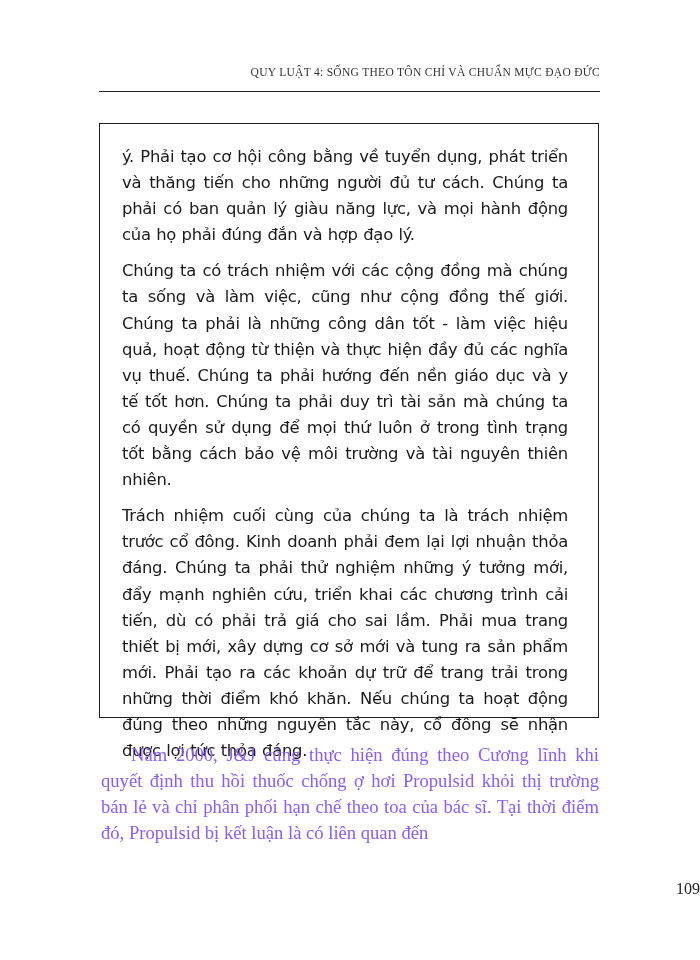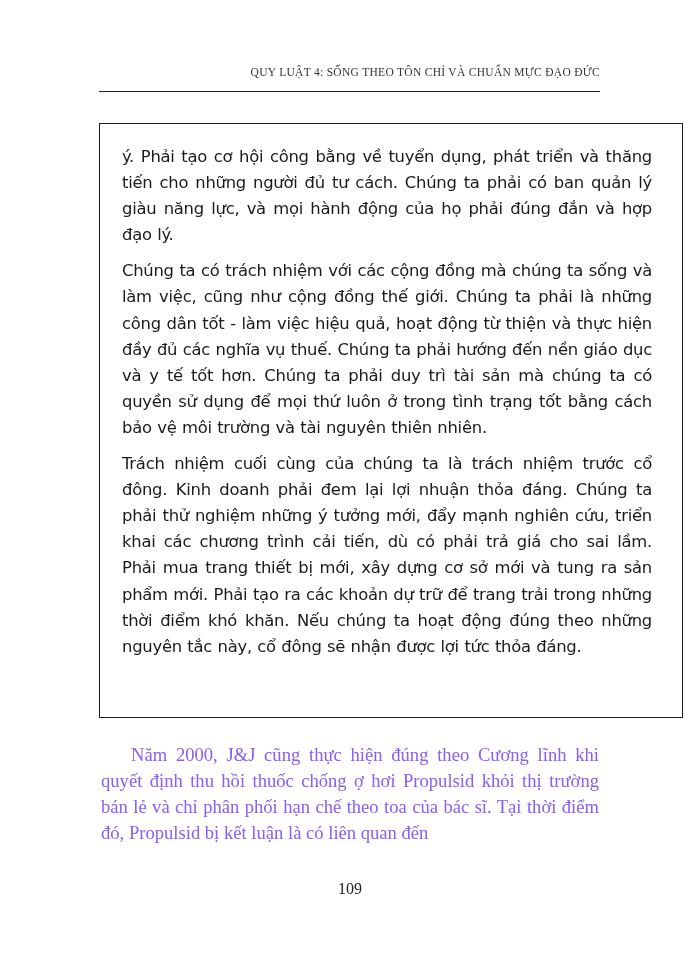--- a/index.html
+++ b/index.html
@@ -25,21 +25,21 @@
       font-family: "Liberation Serif", "DejaVu Serif", serif;
       font-size: 11.5px;
       letter-spacing: 0.3px;
       line-height: 20px;
       color: #333;
     }
     .quote-box {
       position: absolute;
       left: 99px;
       top: 123px;
-      width: 584px;
+      width: 500px;
       height: 595px;
       box-sizing: border-box;
       border: 1.5px solid #1e1e1e;
       padding: 20px 30px 0 22px;
       font-family: "DejaVu Sans", "Liberation Sans", sans-serif;
       font-size: 16.4px;
       line-height: 26.1px;
       text-align: justify;
       color: #1a1a1a;
     }
@@ -61,21 +61,21 @@
     }
     .body-text p {
       margin: 0;
       text-indent: 30px;
     }
     .page-number {
       position: absolute;
       left: 0;
       width: 700px;
       top: 880px;
-      text-align: center;
+      text-align: right;
       font-family: "Liberation Serif", "DejaVu Serif", serif;
       font-size: 16px;
       color: #222;
     }
   </style>
 </head>
 <body>
 
 <div class="page-header">
   <span>QUY LUẬT 4: SỐNG THEO TÔN CHỈ VÀ CHUẨN MỰC ĐẠO ĐỨC</span>

